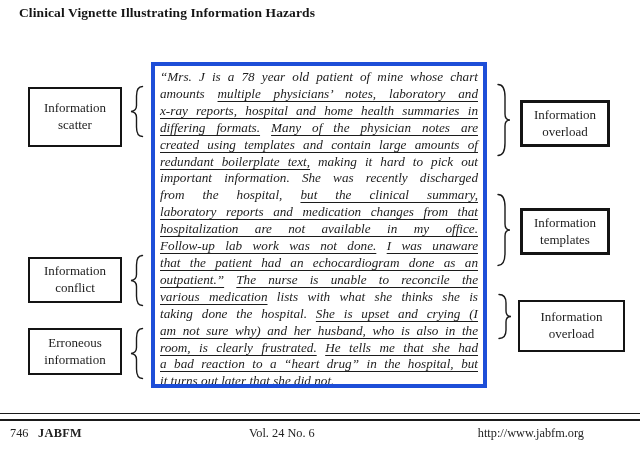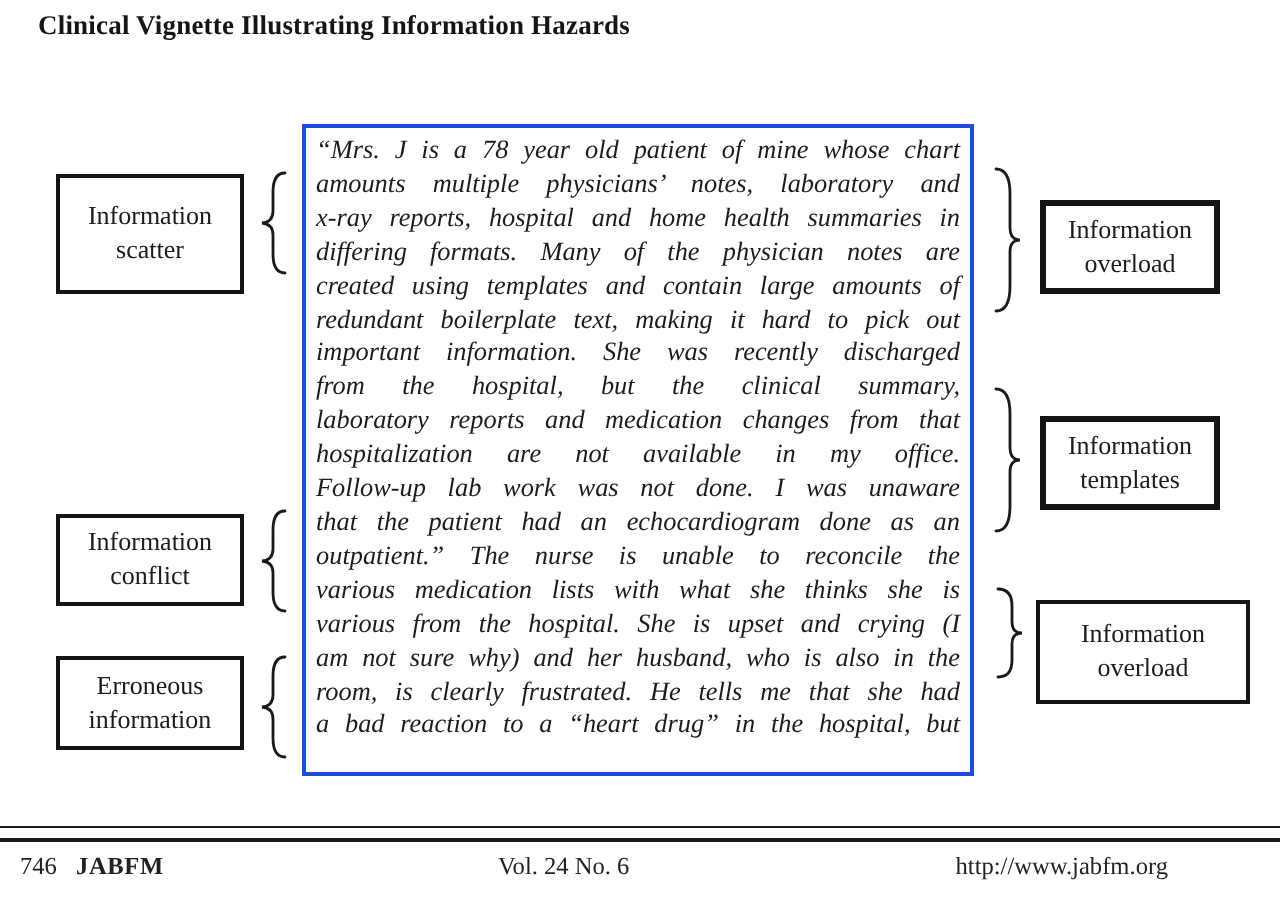--- a/index.html
+++ b/index.html
@@ -28,29 +28,30 @@
   .br-l1{left:130px;top:85px;}
   .br-l2{left:130px;top:254px;}
   .br-l3{left:130px;top:327px;}
   .br-r1{left:496px;top:83px;}
   .br-r2{left:496px;top:193px;}
   .br-r3{left:497px;top:293px;}
   .brace path{stroke:#1a1a1a;stroke-width:1.4;fill:none;stroke-linecap:round;}
   
   .vignette-box{
     position:absolute;left:151px;top:62px;width:336px;height:326px;
-    border:2px solid #1d4ed8;box-sizing:border-box;background:#fff;
+    border:4px solid #1d4ed8;box-sizing:border-box;background:#fff;
     padding:3px 5px;overflow:hidden;
   }
   .vtext{
     font-style:italic;font-size:13.2px;line-height:16.9px;color:#1c1c1c;
   }
   .vline{text-align:justify;text-align-last:justify;white-space:normal;}
   .vline.vlast{text-align-last:left;}
   .vline span.u{
+    text-decoration:underline;
     text-decoration-thickness:1px;
     text-underline-offset:2.5px;
   }
   
   .rule-thin{position:absolute;left:0;top:413px;width:640px;height:1px;background:#1a1a1a;}
   .rule-thick{position:absolute;left:0;top:419px;width:640px;height:2px;background:#1a1a1a;}
   .footer{
     position:absolute;left:0;top:424px;width:592px;height:20px;
     font-size:12.3px;color:#222;
   }
@@ -97,24 +98,25 @@
         <div class="vline"><span class="u">created using templates and contain large amounts of</span></div>
         <div class="vline"><span class="u">redundant boilerplate text,</span><span> making it hard to pick out</span></div>
         <div class="vline"><span>important information. She was recently discharged</span></div>
         <div class="vline"><span>from the hospital, </span><span class="u">but the clinical summary,</span></div>
         <div class="vline"><span class="u">laboratory reports and medication changes from that</span></div>
         <div class="vline"><span class="u">hospitalization are not available in my office.</span></div>
         <div class="vline"><span class="u">Follow-up lab work was not done.</span><span> </span><span class="u">I was unaware</span></div>
         <div class="vline"><span class="u">that the patient had an echocardiogram done as an</span></div>
         <div class="vline"><span class="u">outpatient.”</span><span> </span><span class="u">The nurse is unable to reconcile the</span></div>
         <div class="vline"><span class="u">various medication</span><span> lists with what she thinks she is</span></div>
-        <div class="vline"><span>various from the hospital. </span><span class="u">She is upset and crying (I</span></div>
+        <div class="vline"><span>taking done the hospital. </span><span class="u">She is upset and crying (I</span></div>
         <div class="vline"><span class="u">am not sure why) and her husband, who is also in the</span></div>
         <div class="vline"><span class="u">room, is clearly frustrated.</span><span> </span><span class="u">He tells me that she had</span></div>
         <div class="vline"><span class="u">a bad reaction to a “heart drug” in the hospital, but</span></div>
+        <div class="vline vlast"><span>it turns out later that she did not.</span></div>
       </div>
   </div>
 
   <svg class="brace br-r1" width="15" height="74" viewBox="0 0 15 74">
     <path d="M 2 1.5 Q 9 1.5 9 14 L 9 31 Q 9 37 14 37 Q 9 37 9 43 L 9 60 Q 9 72.5 2 72.5"></path>
   </svg>
   <svg class="brace br-r2" width="15" height="74" viewBox="0 0 15 74">
     <path d="M 2 1.5 Q 9 1.5 9 14 L 9 31 Q 9 37 14 37 Q 9 37 9 43 L 9 60 Q 9 72.5 2 72.5"></path>
   </svg>
   <svg class="brace br-r3" width="15" height="47" viewBox="0 0 15 47">

